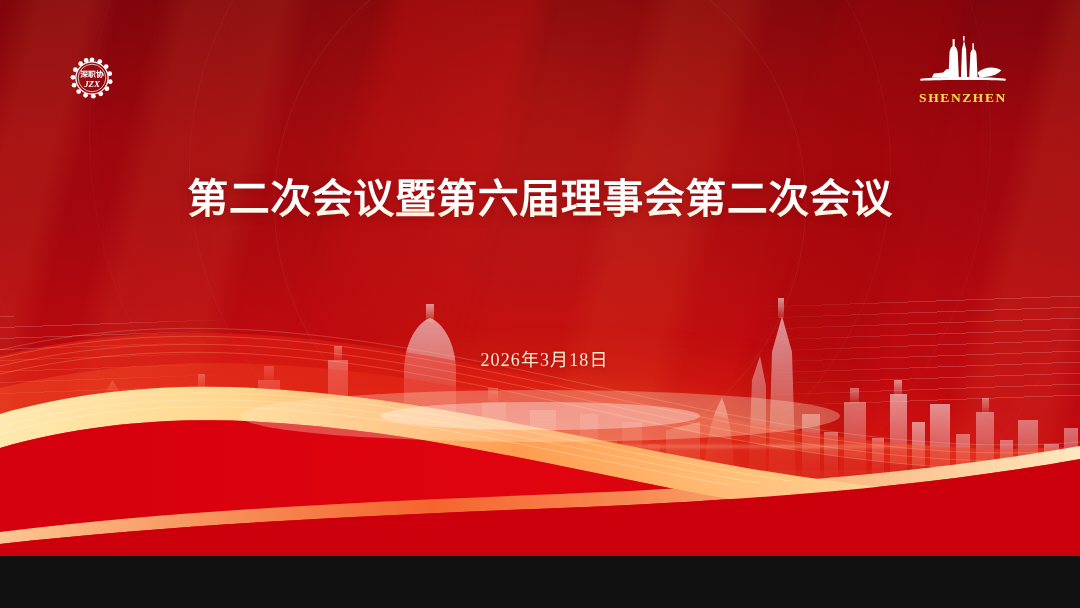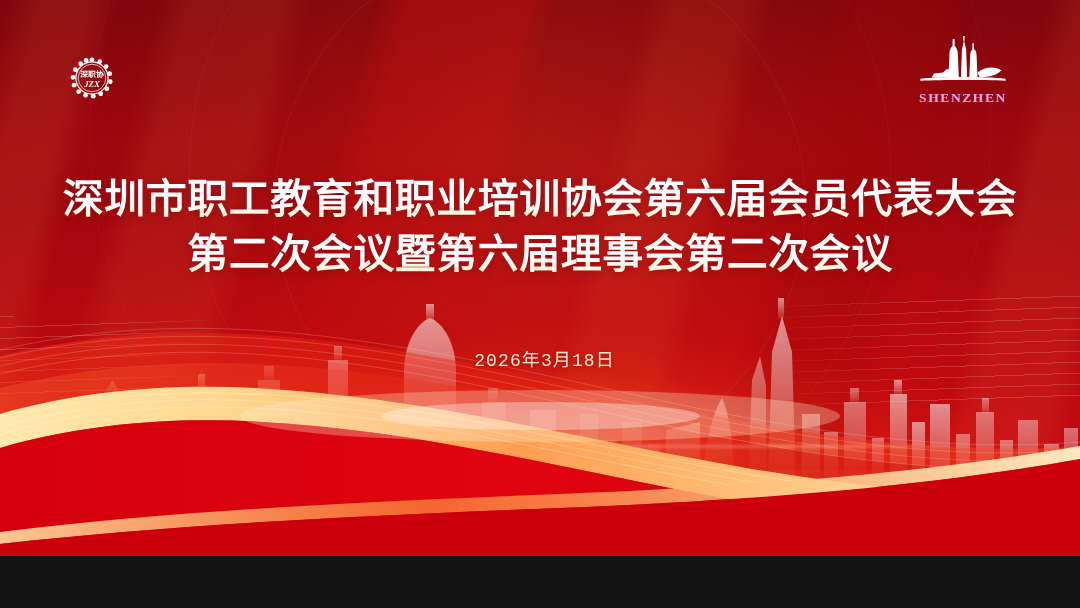--- a/index.html
+++ b/index.html
@@ -166,21 +166,21 @@
     flex-direction: column;
     align-items: center;
     gap: 3px;
   }
   .sz-logo svg { display: block; width: 94px; height: 52px; }
   .sz-name {
     font-family: "Liberation Serif", "DejaVu Serif", serif;
     font-weight: 700;
     font-size: 13.5px;
     letter-spacing: 1.6px;
-    color: #f0abfc;
+    color: #fde047;
     line-height: 1;
   }
 
   
   .titles {
     position: absolute;
     left: 0; right: 0;
     top: 172px;
     text-align: center;
   }
@@ -196,21 +196,21 @@
     color: transparent;
     -webkit-text-fill-color: transparent;
     filter: drop-shadow(0 2px 5px rgba(120,0,5,.50));
     white-space: nowrap;
   }
   .conf-date {
     position: absolute;
     left: 0; right: 0;
     top: 345px;
     text-align: center;
-    font-family: Liberation Mono, monospace;
+    font-family: Liberation Serif, serif;
     font-size: 18px;
     letter-spacing: 1.1px;
     color: #ffe9cf;
     text-shadow: 0 1px 4px rgba(120,0,5,.45);
     margin-left: 9px;
   }
 </style>
 </head>
 <body>
 
@@ -467,19 +467,18 @@
 
         <rect x="40" y="74" width="4" height="6"></rect>
         <rect x="48" y="72" width="4" height="8"></rect>
         <rect x="126" y="72" width="3" height="8"></rect>
       </g>
     </svg>
     <div class="sz-name">SHENZHEN</div>
   </div>
 
   <div class="titles">
-    <div class="title-line">深圳市职工教育和职业培训协会第六届会员代表大会</div>
     <div class="title-line">第二次会议暨第六届理事会第二次会议</div>
   </div>
 
   <div class="conf-date">2026年3月18日</div>
 
 </div>
 
 </body></html>

